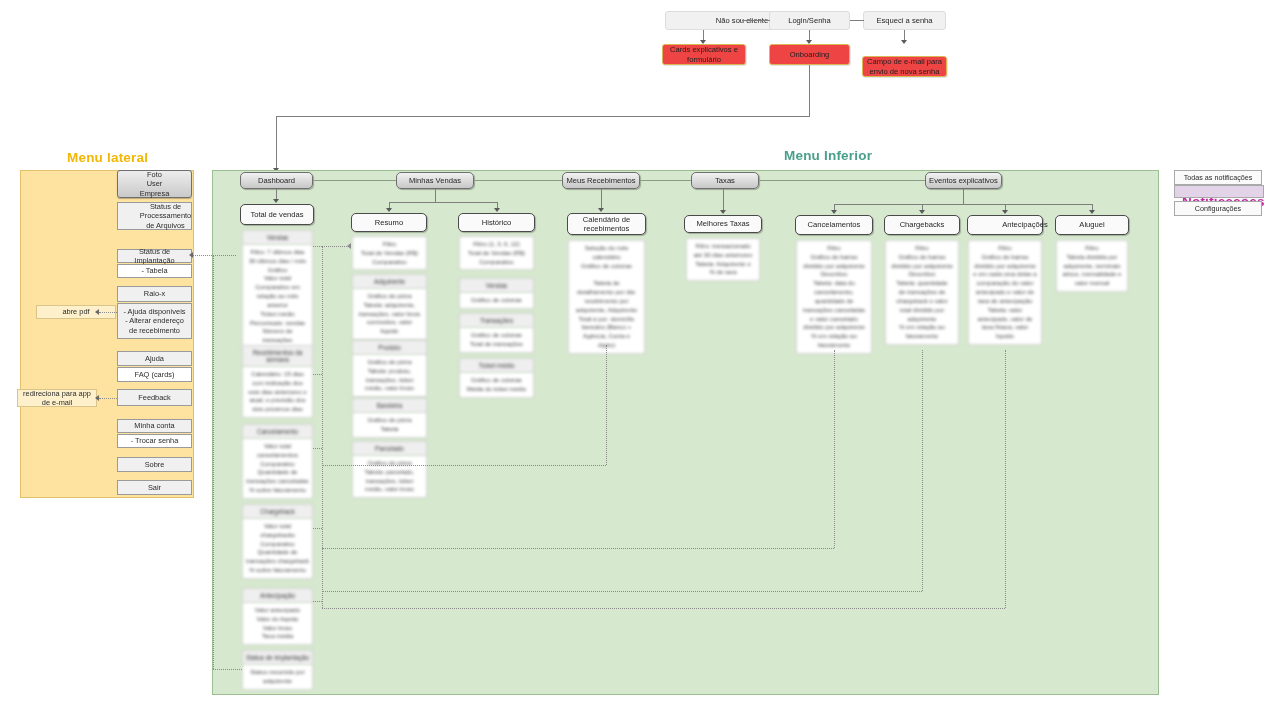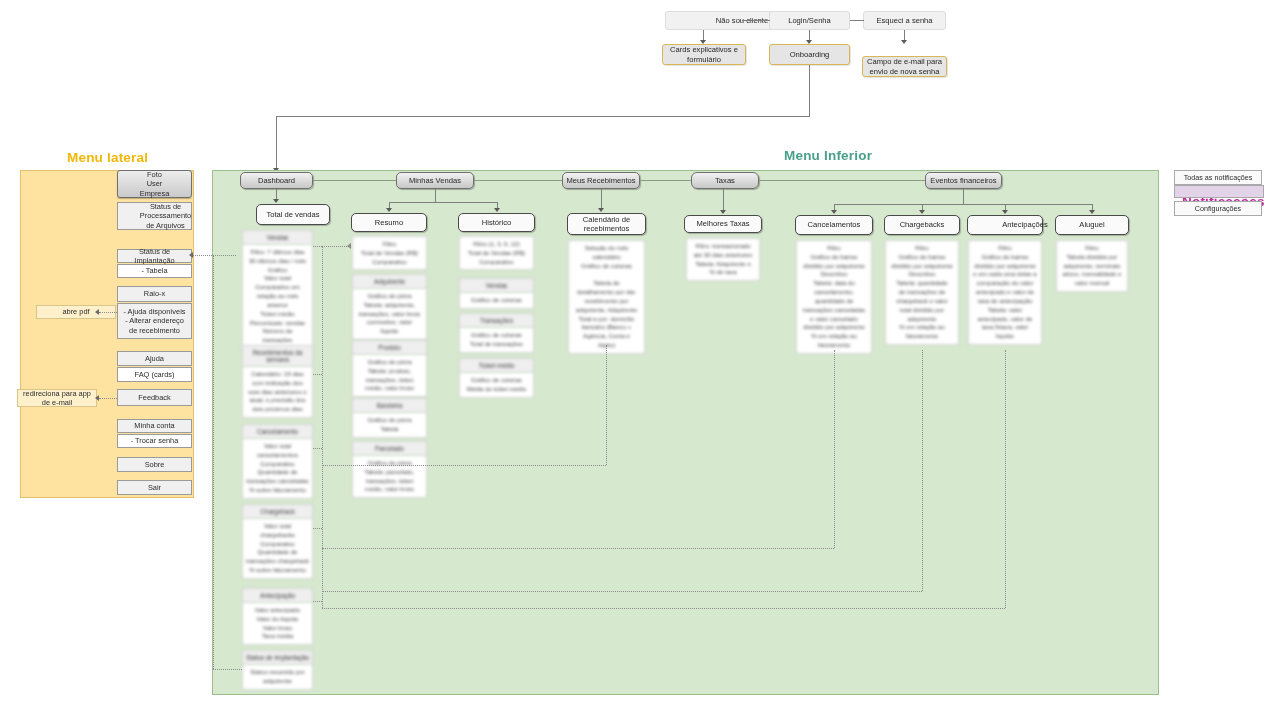--- a/index.html
+++ b/index.html
@@ -55,21 +55,21 @@
     position:absolute;box-sizing:border-box;display:flex;align-items:center;
     justify-content:center;text-align:center;line-height:1.2;
     font-size:7.6px;color:#1f1f1f;
   }
   
   .node.plain{
     background:#F1F1F1;border:1px solid #DDDDDD;border-radius:3px;
   }
   
   .node.yellow{
-    background:#e5e5e5;border:1px solid #D9B756;border-radius:3px;
+    background:#ef4444;border:1px solid #D9B756;border-radius:3px;
     box-shadow:1px 1px 0 rgba(0,0,0,.10);
   }
   
   .node.primary{
     background:linear-gradient(#F2F2F2,#C7C7C7);
     border:1px solid #6F6F6F;border-radius:5px;
     box-shadow:1px 1px 1px rgba(0,0,0,.28);
   }
   
   .node.secondary{
@@ -233,33 +233,33 @@
 
   <div class="node primary" style="left:240px;top:172px;width:73px;height:17px;">
     <span>Dashboard</span>
   </div>
   <div class="node primary" style="left:396px;top:172px;width:78px;height:17px;">
     <span>Minhas Vendas</span>
   </div>
   <div class="node primary" style="left:562px;top:172px;width:78px;height:17px;">
     <span>Meus Recebimentos</span>
   </div>
-  <div class="node primary" style="left:691px;top:172px;width:68px;height:17px;border-radius:6px;">
+  <div class="node primary" style="left:691px;top:172px;width:68px;height:17px;">
     <span>Taxas</span>
   </div>
   <div class="node primary" style="left:925px;top:172px;width:77px;height:17px;">
-    <span>Eventos financeiros</span>
+    <span>Eventos explicativos</span>
   </div>
 
   <div class="ln-h thin" style="left:313px;top:180px;width:83px;"></div>
   <div class="ln-h thin" style="left:474px;top:180px;width:88px;"></div>
   <div class="ln-h thin" style="left:640px;top:180px;width:51px;"></div>
   <div class="ln-h thin" style="left:759px;top:180px;width:166px;"></div>
 
-  <div class="node secondary" style="left:256px;top:204px;width:74px;height:21px;">
+  <div class="node secondary" style="left:240px;top:204px;width:74px;height:21px;">
     <span>Total de vendas</span>
   </div>
   <div class="node secondary" style="left:351px;top:213px;width:76px;height:19px;">
     <span>Resumo</span>
   </div>
   <div class="node secondary" style="left:458px;top:213px;width:77px;height:19px;">
     <span>Histórico</span>
   </div>
   <div class="node secondary" style="left:567px;top:213px;width:79px;height:22px;">
     <span>Calendário de recebimentos</span>

